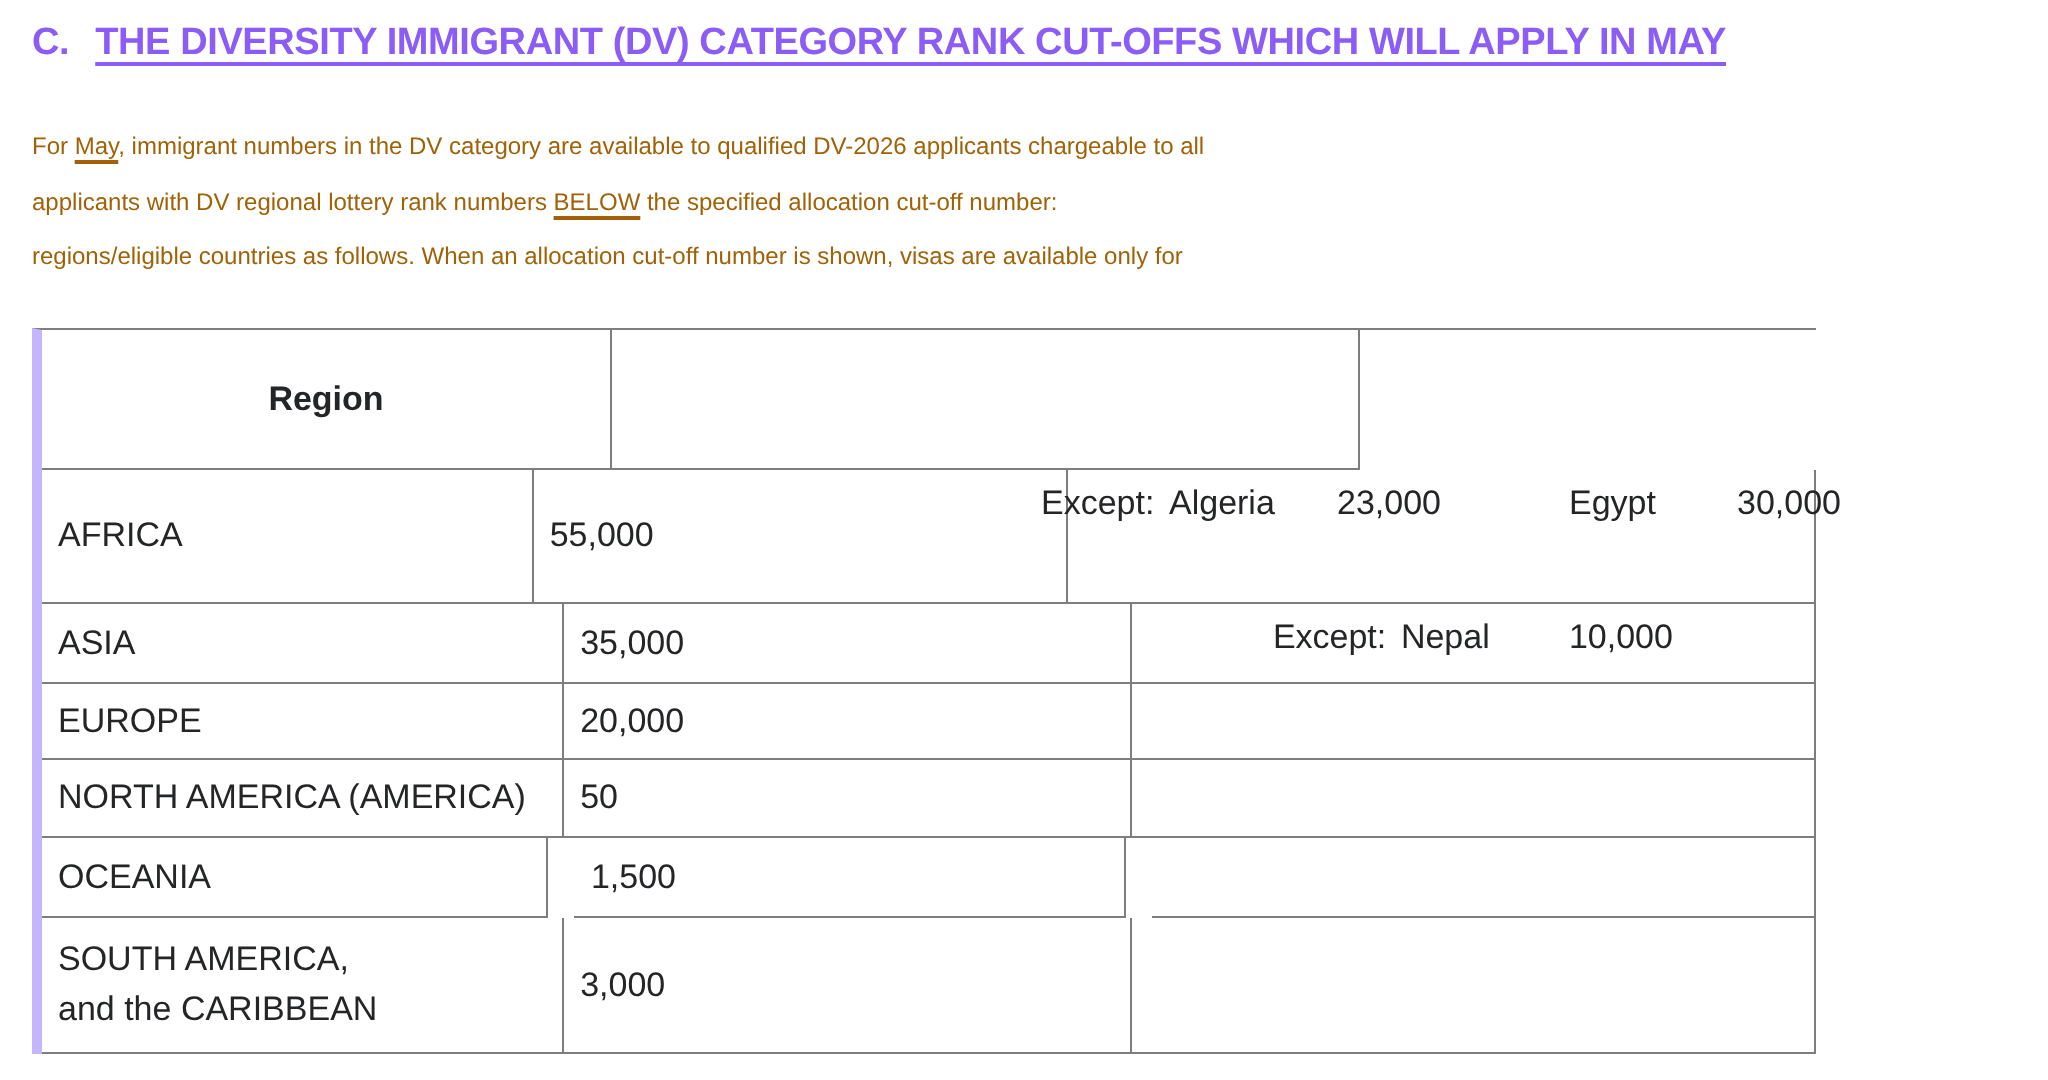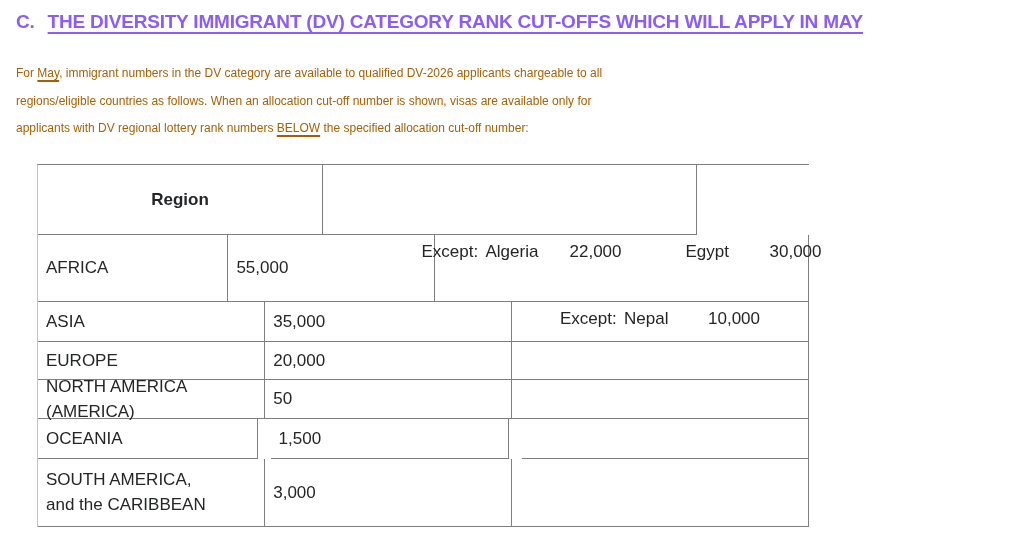--- a/index.html
+++ b/index.html
@@ -27,24 +27,23 @@
   .intro { margin-top:25px; font-size:12px; line-height:27.5px; color:#a16207; }
   .para-line { white-space:pre; }
   .u {
     text-decoration:underline;
     text-decoration-thickness:1.5px;
     text-underline-offset:3px;
   }
 
   
   .tbl {
-    margin-top:21px; width:772px;
-    border-top:1px solid #7e7e7e; border-left:1px solid #c4b5fd;
+    margin-top:21px; width:892px;
+    border-top:1px solid #7e7e7e; border-left:5px solid #c4b5fd;
     color:#232527;
-    margin-left:21px;
   }
   .tbl-row { display:flex; }
   .tbl-row:nth-child(1) { height:70px; }
   .tbl-row:nth-child(2) { height:67px; }
   .tbl-row:nth-child(3) { height:40px; }
   .tbl-row:nth-child(4) { height:38px; }
   .tbl-row:nth-child(5) { height:39px; }
   .tbl-row:nth-child(6) { height:40px;gap:13px; }
   .tbl-row:nth-child(7) { height:68px; }
   .cell {
@@ -64,34 +63,34 @@
 <body>
 
 <div class="page">
 
   <div class="heading">
     <span>C.</span><span class="heading-title">THE DIVERSITY IMMIGRANT (DV) CATEGORY RANK CUT-OFFS WHICH WILL APPLY IN MAY</span>
   </div>
 
   <div class="intro" id="intro">
       <div class="para-line"><span>For </span><span class="u">May</span><span>, immigrant numbers in the DV category are available to qualified DV-2026 applicants chargeable to all</span></div>
+      <div class="para-line"><span>applicants with DV regional lottery rank numbers </span><span class="u">BELOW</span><span> the specified allocation cut-off number:</span></div>
       <div class="para-line"><span>regions/eligible countries as follows. When an allocation cut-off number is shown, visas are available only for</span></div>
-      <div class="para-line"><span>applicants with DV regional lottery rank numbers </span><span class="u">BELOW</span><span> the specified allocation cut-off number:</span></div>
     </div>
 
   <div class="tbl" id="tbl">
     <div class="tbl-row hdr">
       <div class="cell c-region">Region</div>
       <div class="cell c-exc"></div>
     </div>
   <div class="tbl-row">
         <div class="cell c-region">AFRICA</div>
         <div class="cell c-value">55,000</div>
         <div class="cell c-exc">
-          <div class="exc-line"><span class="exc-prefix">Except:</span><span class="exc-country">Algeria</span><span>22,000</span></div>
+          <div class="exc-line"><span class="exc-prefix">Except:</span><span class="exc-country">Algeria</span><span>23,000</span></div>
           <div class="exc-line"><span class="exc-prefix"></span><span class="exc-country">Egypt</span><span>30,000</span></div>
         </div>
       </div>
       <div class="tbl-row">
         <div class="cell c-region">ASIA</div>
         <div class="cell c-value">35,000</div>
         <div class="cell c-exc">
           <div class="exc-line"><span class="exc-prefix">Except:</span><span class="exc-country">Nepal</span><span>10,000</span></div>
         </div>
       </div>

